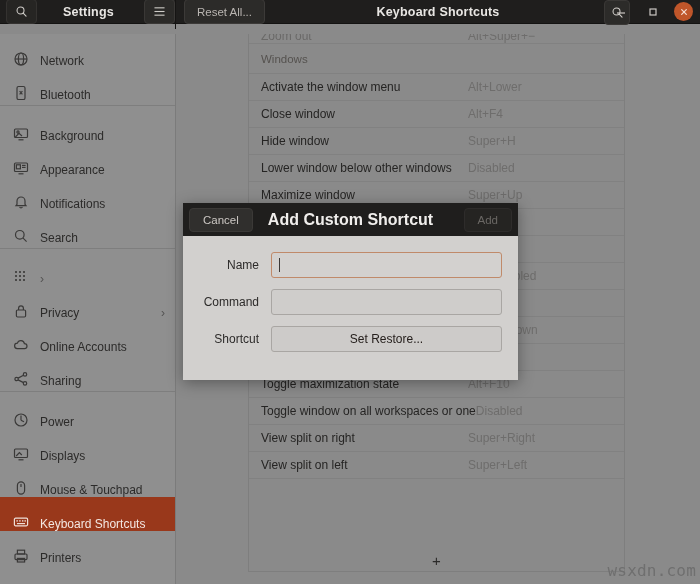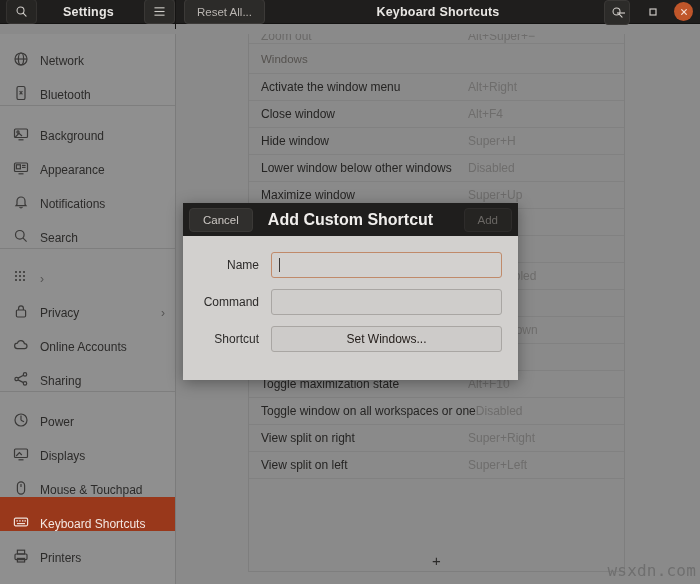--- a/index.html
+++ b/index.html
@@ -602,21 +602,21 @@
       <div class="row partial">
         <div class="name">Zoom out</div>
         <div class="accel">Alt+Super+−</div>
       </div>
       <div id="rows">
           <div class="row section">
             <span class="name">Windows</span>
           </div>
           <div class="row">
             <span class="name">Activate the window menu</span>
-            <span class="accel">Alt+Right</span>
+            <span class="accel">Alt+Lower</span>
           </div>
           <div class="row">
             <span class="name">Close window</span>
             <span class="accel">Alt+F4</span>
           </div>
           <div class="row">
             <span class="name">Hide window</span>
             <span class="accel">Super+H</span>
           </div>
           <div class="row">
@@ -698,21 +698,21 @@
         <div class="fctl">
           <div class="inp">
             <span></span>
           </div>
         </div>
       </div>
 
       <div class="field">
         <div class="flabel">Shortcut</div>
         <div class="fctl">
-          <button class="setbtn">Set Windows...</button>
+          <button class="setbtn">Set Restore...</button>
         </div>
       </div>
 
     </div>
   </div>
 
   <div class="watermark">wsxdn.com</div>
 </div>
 
 </body></html>

